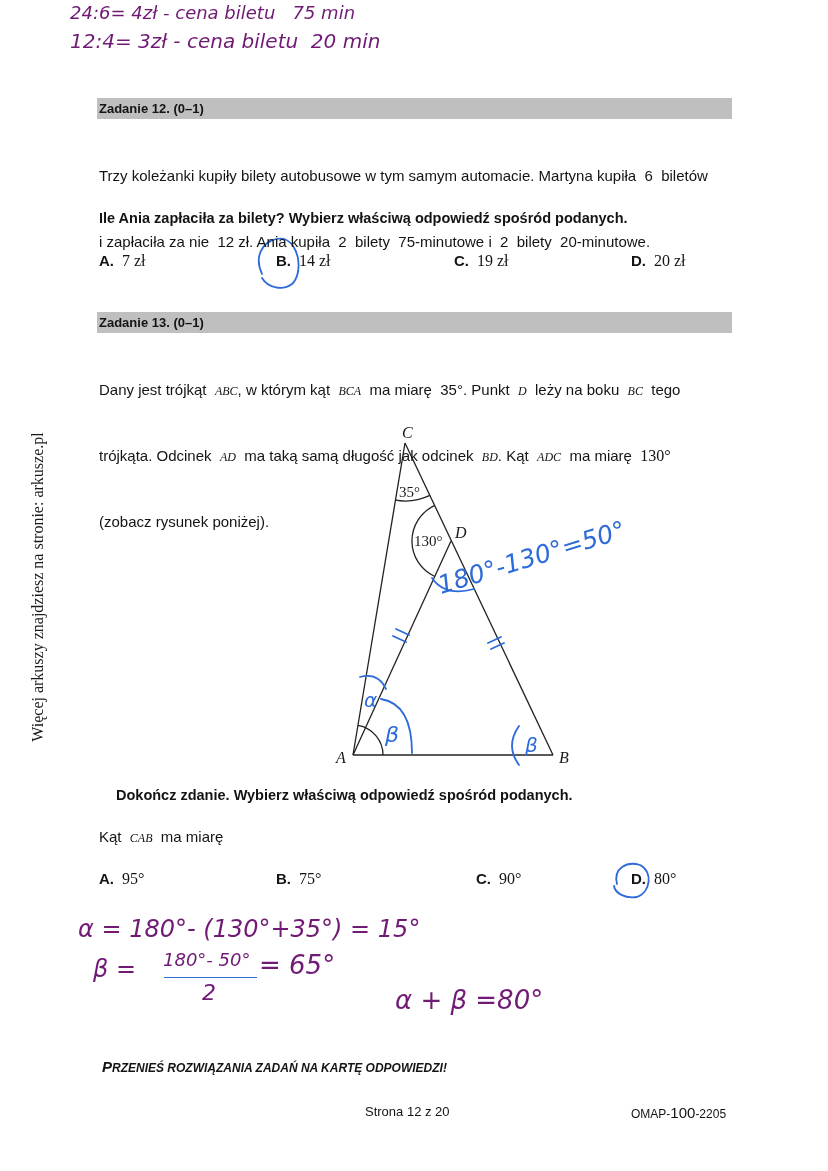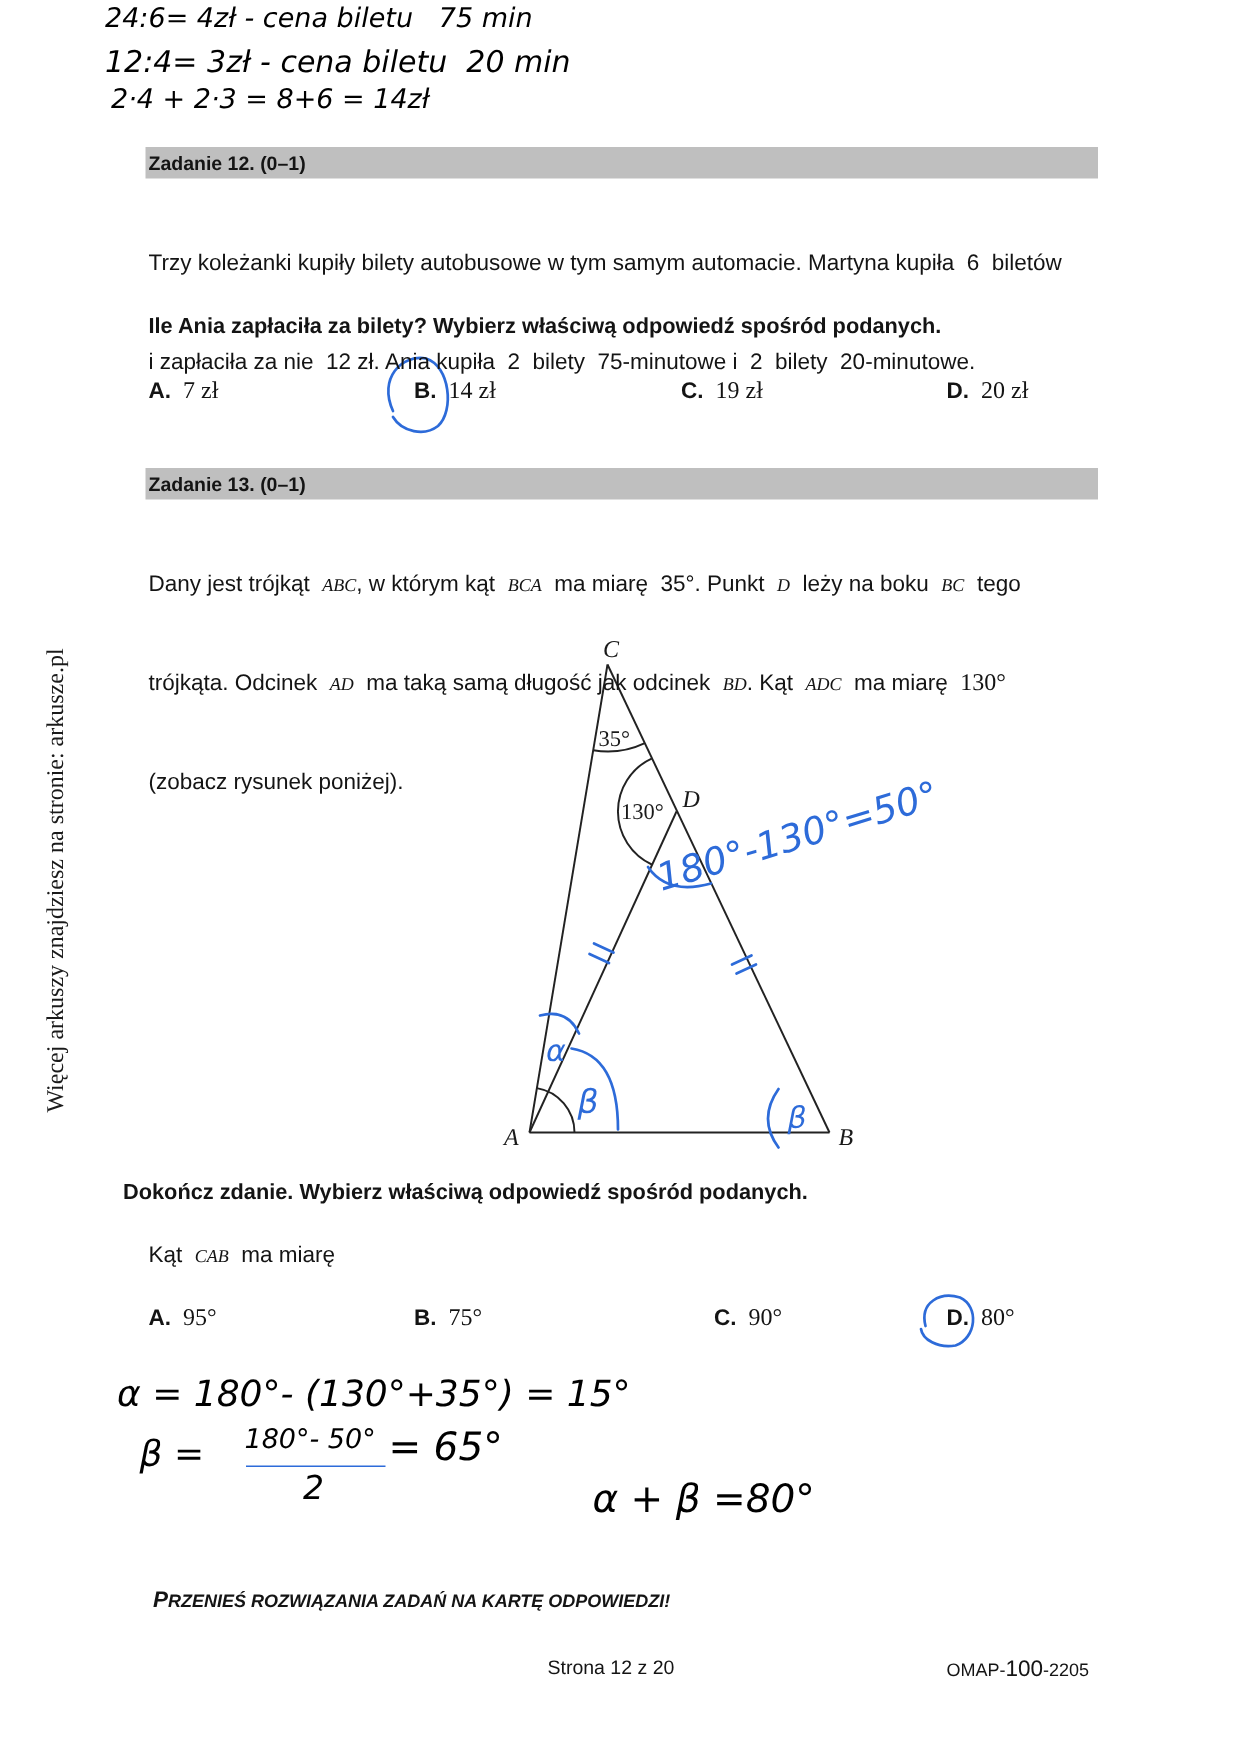--- a/index.html
+++ b/index.html
@@ -9,21 +9,21 @@
   .band { position:absolute; left:97px; width:635px; height:21px; background:#bfbfbf; }
   .band-title { position:absolute; left:2px; top:1px; font-weight:bold; font-size:13px; line-height:19px; white-space:pre; }
   .body { font-size:15px; line-height:22px; }
   .body div { white-space:pre; height:22px; }
   .m { font-family:"Liberation Serif", serif; font-style:italic; font-size:12px; }
   .num { font-family:"Liberation Serif", serif; font-size:16px; }
   .q { font-weight:bold; font-size:14.5px; line-height:18px; }
   .opt { position:absolute; font-size:15px; line-height:18px; white-space:pre; }
   .opt .l { font-weight:bold; }
   .opt .v { font-family:"Liberation Serif", serif; font-size:16px; margin-left:8px; }
-  .hw { position:absolute; color:#000000; font-family:"DejaVu Sans", sans-serif; font-style:italic; white-space:pre; }
+  .hw { position:absolute; color:#701a75; font-family:"DejaVu Sans", sans-serif; font-style:italic; white-space:pre; }
   .overlay { position:absolute; left:0; top:0; pointer-events:none; }
   .fig-label { font-family:"Liberation Serif", serif; font-style:italic; font-size:16px; fill:#1a1a1a; }
   .fig-angle { font-family:"Liberation Serif", serif; font-size:15px; fill:#1a1a1a; }
   .hw-svg { font-family:"DejaVu Sans", sans-serif; font-style:italic; fill:#2d6bd9; }
   .notice { position:absolute; left:102px; top:1058px; font-weight:bold; font-style:italic; font-size:12px; white-space:pre; }
   .notice::first-letter { font-size:15px; }
   .side { position:absolute; left:-125px; top:578px; width:326px; text-align:center; transform:rotate(-90deg);
           font-family:"Liberation Serif", serif; font-size:16px; white-space:pre; color:#1a1a1a; }
 </style>
 </head>
@@ -63,21 +63,20 @@
       <path d="M432,578 Q445,597 474,589"></path>
     </g>
     <text class="hw-svg" x="364" y="707" font-size="20">α</text>
     <text class="hw-svg" x="385" y="742" font-size="22">β</text>
     <text class="hw-svg" x="525" y="752" font-size="20">β</text>
     <text class="hw-svg" x="441" y="594" font-size="25" transform="rotate(-17 441 594)">180°-130°=50°</text>
   </svg>
 
   <div class="hw" style="left:70px; top:2px; font-size:18px;">24:6= 4zł - cena biletu   75 min</div>
   <div class="hw" style="left:70px; top:29px; font-size:20px;">12:4= 3zł - cena biletu  20 min</div>
-  <div class="hw" style="left:74px; top:56px; font-size:18px;">2·4 + 2·3 = 8+6 = 14zł</div>
 
   <div class="band" style="top:98px;">
     <span class="band-title">Zadanie 12. (0–1)</span>
   </div>
   <div class="abs body" style="left:99px; top:121px;">
     <div>Trzy koleżanki kupiły bilety autobusowe w tym samym automacie. Martyna kupiła  6  biletów</div>
     <div>i zapłaciła za nie  12 zł. Ania kupiła  2  bilety  75-minutowe i  2  bilety  20-minutowe.</div>
   </div>
   <div class="abs q" style="left:99px; top:209px;">Ile Ania zapłaciła za bilety? Wybierz właściwą odpowiedź spośród podanych.</div>
   <div class="opt" style="left:99px; top:252px;"><span class="l">A.</span><span class="v">7 zł</span></div>
@@ -87,21 +86,21 @@
 
   <div class="band" style="top:312px;">
     <span class="band-title">Zadanie 13. (0–1)</span>
   </div>
   <div class="abs body" style="left:99px; top:335px;">
     <div><span>Dany jest trójkąt  </span><span class="m">ABC</span><span>, w którym kąt  </span><span class="m">BCA</span><span>  ma miarę  </span><span>35°</span><span>. Punkt  </span><span class="m">D</span><span>  leży na boku  </span><span class="m">BC</span><span>  tego</span></div>
     <div><span>trójkąta. Odcinek  </span><span class="m">AD</span><span>  ma taką samą długość jak odcinek  </span><span class="m">BD</span><span>. Kąt  </span><span class="m">ADC</span><span>  ma miarę  </span><span class="num">130°</span></div>
     <div><span>(zobacz rysunek poniżej).</span></div>
   </div>
 
-  <div class="abs q" style="left:82px; top:786px;">Dokończ zdanie. Wybierz właściwą odpowiedź spośród podanych.</div>
+  <div class="abs q" style="left:116px; top:786px;">Dokończ zdanie. Wybierz właściwą odpowiedź spośród podanych.</div>
   <div class="abs" style="left:99px; top:828px; font-size:15px; line-height:18px;"><span>Kąt  </span><span class="m">CAB</span><span>  ma miarę</span></div>
   <div class="opt" style="left:99px; top:870px;"><span class="l">A.</span><span class="v">95°</span></div>
   <div class="opt" style="left:276px; top:870px;"><span class="l">B.</span><span class="v">75°</span></div>
   <div class="opt" style="left:440px; top:870px;margin-left:36px;"><span class="l">C.</span><span class="v">90°</span></div>
   <div class="opt" style="left:631px; top:870px;"><span class="l">D.</span><span class="v">80°</span></div>
 
   <div class="hw" style="left:78px; top:915px; font-size:24px;">α = 180°- (130°+35°) = 15°</div>
   <div class="hw" style="left:93px; top:955px; font-size:24px;">β =</div>
   <div class="hw" style="left:163px; top:949px; font-size:18px;">180°- 50°</div>
   <div style="position:absolute; left:164px; top:977px; width:93px; height:0; border-top:1.8px solid #2d6bd9;"></div>

